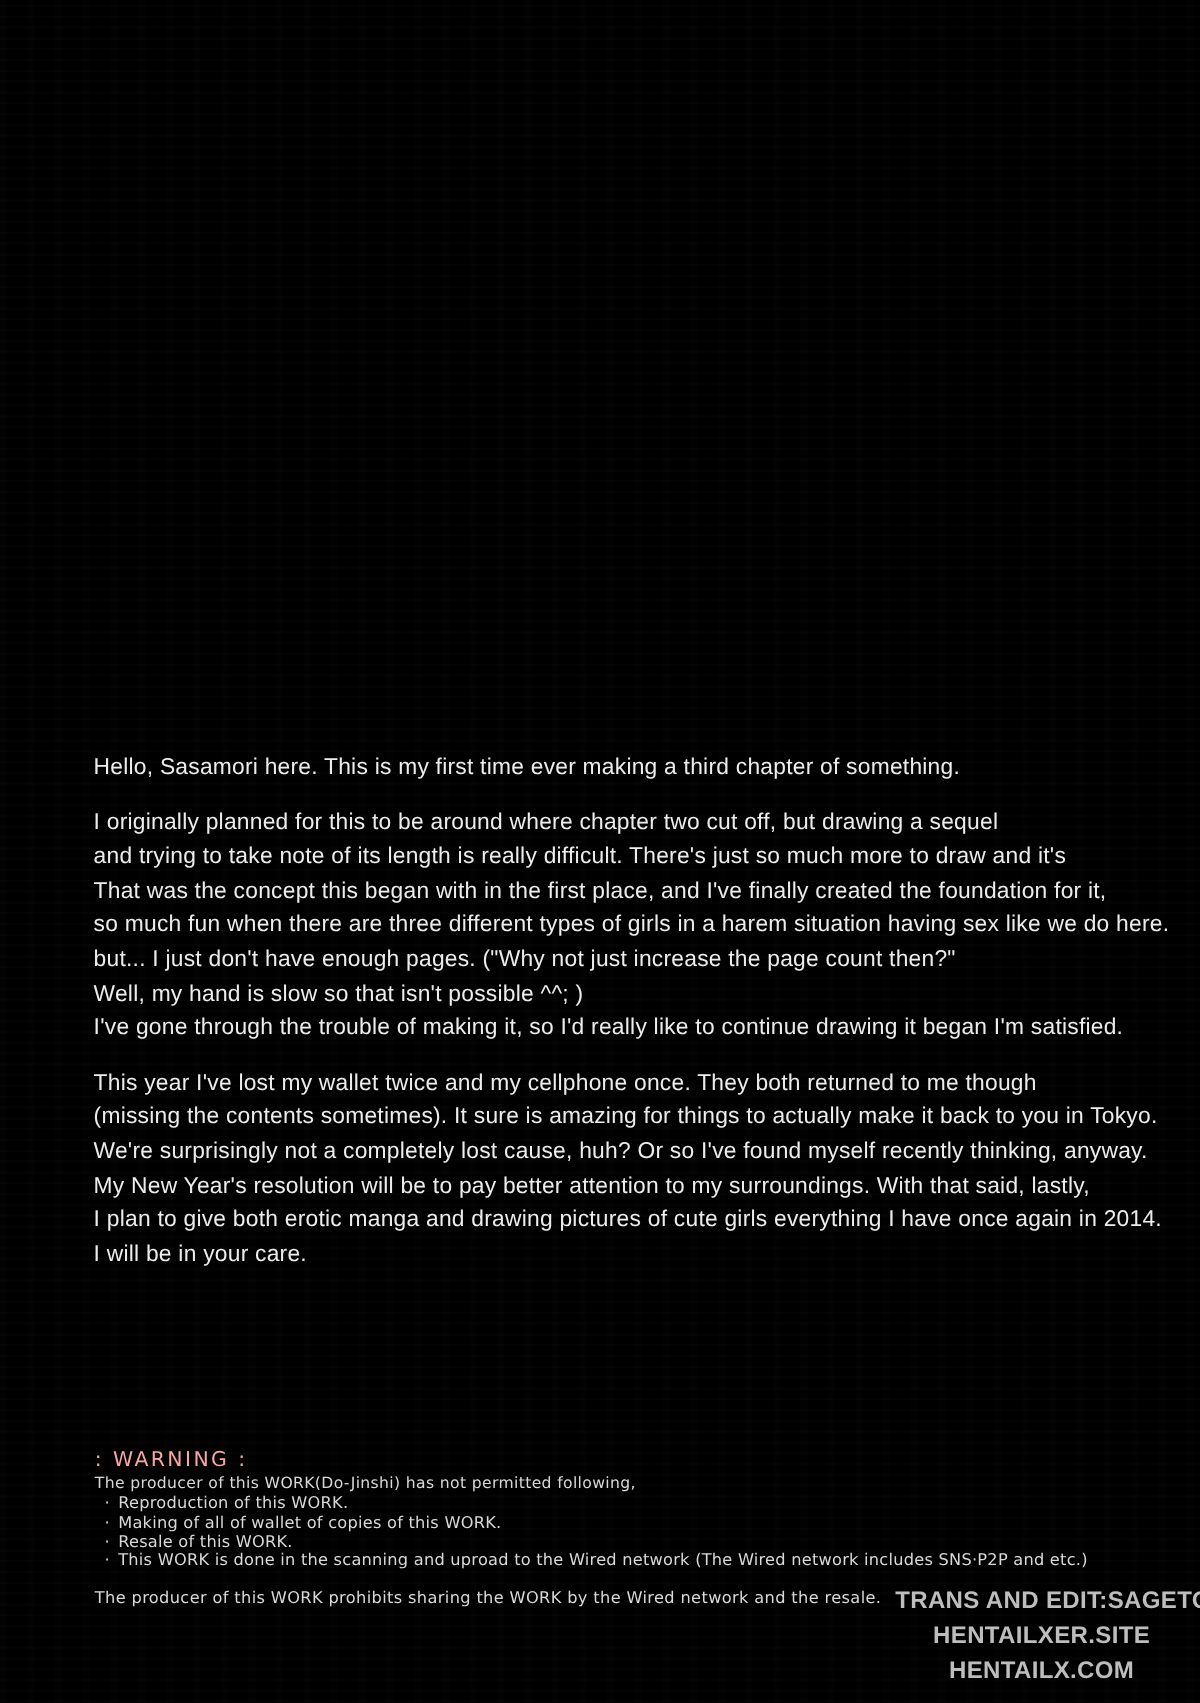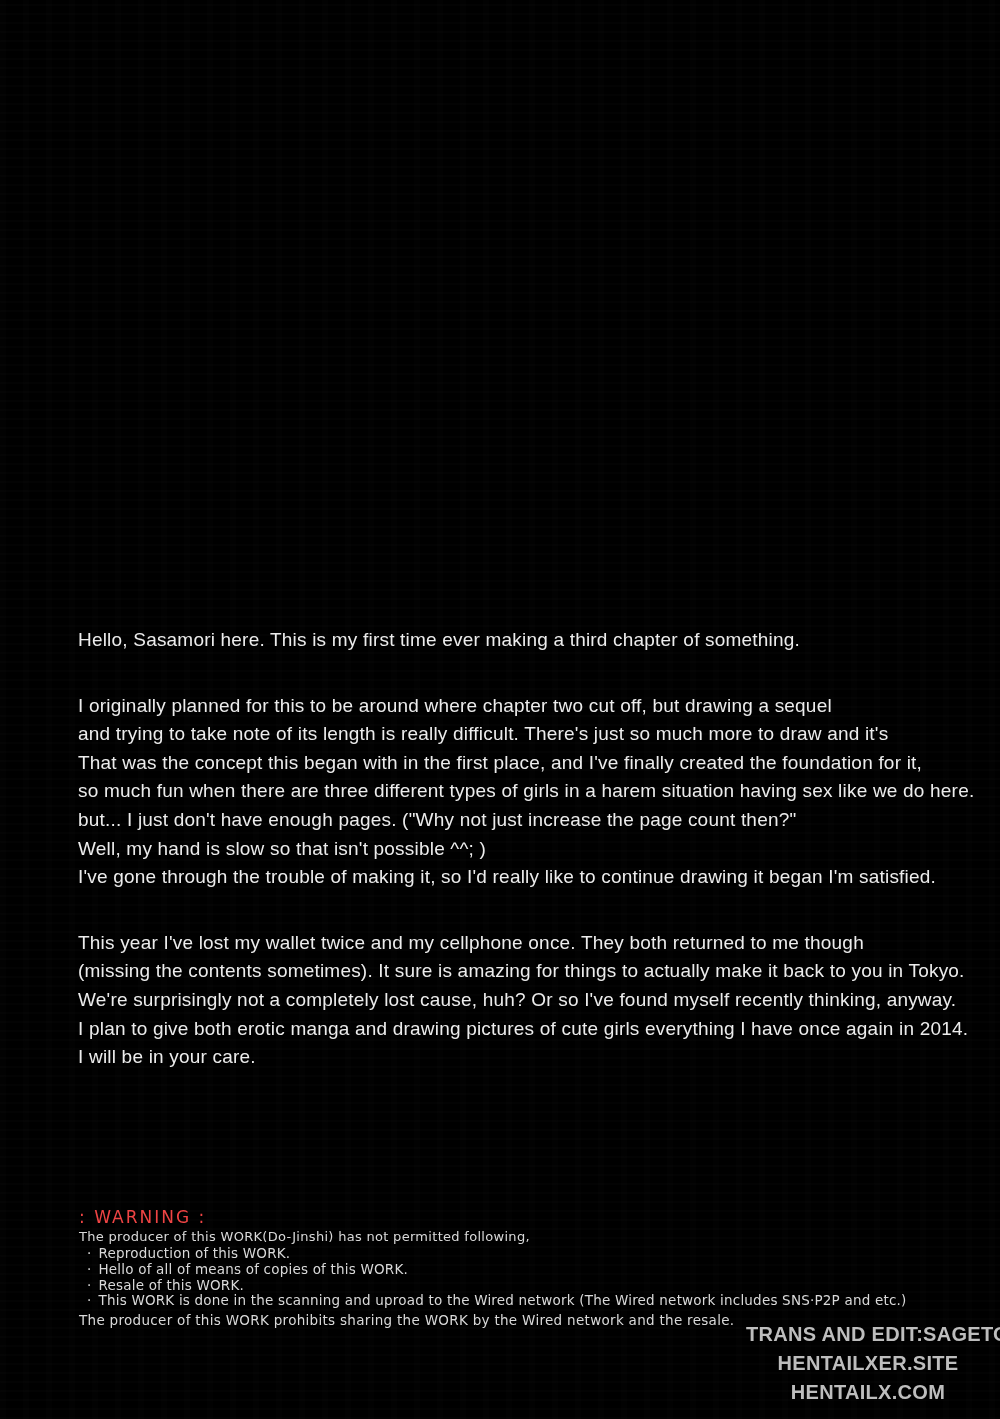--- a/index.html
+++ b/index.html
@@ -29,21 +29,21 @@
     position: absolute;
     left: 78px;
     top: 626px;
     width: 872px;
     color: #ececec;
     font-size: 19px;
     line-height: 28.6px;
     letter-spacing: 0.2px;
   }
   .afterword p {
-    margin: 0 0 37px 0;
+    margin: 0 0 17px 0;
   }
   .afterword p:last-child {
     margin-bottom: 0;
   }
   .afterword .line {
     white-space: nowrap;
   }
 
   
   .warning {
@@ -51,41 +51,41 @@
     left: 79px;
     top: 1206px;
     width: 780px;
     color: #d9d9d9;
     font-family: "DejaVu Sans", sans-serif;
   }
   .warning-title {
     font-size: 17px;
     line-height: 22px;
     letter-spacing: 2px;
-    color: #ef4444;
+    color: #fca5a5;
   }
   .warning-intro {
     font-size: 13px;
     line-height: 17px;
     letter-spacing: 0.3px;
   }
   .warning-list {
     list-style: none;
     margin: 1px 0 0 8px;
     padding: 0;
     font-size: 13.5px;
     line-height: 15.8px;
     letter-spacing: 0.2px;
   }
   .warning-list .bullet {
     display: inline-block;
     margin-right: 7px;
   }
   .warning-footer {
-    margin-top: 3px;
+    margin-top: 15px;
     font-size: 13.5px;
     line-height: 17px;
     letter-spacing: 0.3px;
   }
   .warning .line {
     white-space: nowrap;
   }
 
   
   .watermark {
@@ -123,31 +123,32 @@
     <div class="line">so much fun when there are three different types of girls in a harem situation having sex like we do here.</div>
     <div class="line">but... I just don't have enough pages. ("Why not just increase the page count then?"</div>
     <div class="line">Well, my hand is slow so that isn't possible ^^; )</div>
     <div class="line">I've gone through the trouble of making it, so I'd really like to continue drawing it began I'm satisfied.</div>
   <p></p>
   <p>
     </p>
     <div class="line">This year I've lost my wallet twice and my cellphone once. They both returned to me though</div>
     <div class="line">(missing the contents sometimes). It sure is amazing for things to actually make it back to you in Tokyo.</div>
     <div class="line">We're surprisingly not a completely lost cause, huh? Or so I've found myself recently thinking, anyway.</div>
+    <div class="line">My New Year's resolution will be to pay better attention to my surroundings. With that said, lastly,</div>
     <div class="line">I plan to give both erotic manga and drawing pictures of cute girls everything I have once again in 2014.</div>
     <div class="line">I will be in your care.</div>
   <p></p>
 </section>
 
 <section class="warning">
   <div class="warning-title line">: WARNING :</div>
   <div class="warning-intro line">The producer of this WORK(Do-Jinshi) has not permitted following,</div>
   <ul class="warning-list">
     <li class="line"><span class="bullet">·</span><span>Reproduction of this WORK.</span></li>
-    <li class="line"><span class="bullet">·</span><span>Hello of all of means of copies of this WORK.</span></li>
+    <li class="line"><span class="bullet">·</span><span>Making of all of wallet of copies of this WORK.</span></li>
     <li class="line"><span class="bullet">·</span><span>Resale of this WORK.</span></li>
     <li class="line"><span class="bullet">·</span><span>This WORK is done in the scanning and uproad to the Wired network (The Wired network includes SNS·P2P and etc.)</span></li>
   </ul>
   <div class="warning-footer line">The producer of this WORK prohibits sharing the WORK by the Wired network and the resale.</div>
 </section>
 
 <div class="watermark">
   <div class="line">TRANS AND EDIT:SAGETO</div>
   <div class="line">HENTAILXER.SITE</div>
   <div class="line">HENTAILX.COM</div>

